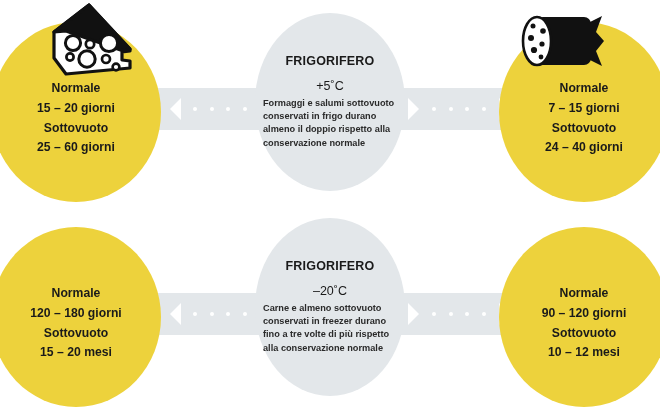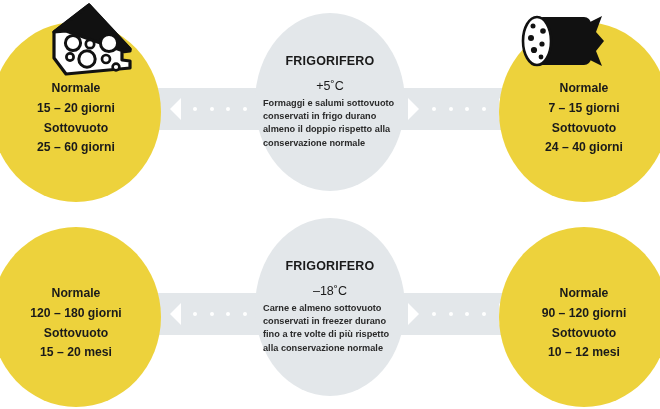--- a/index.html
+++ b/index.html
@@ -284,19 +284,19 @@
       <div class="product-text">
         <div>Normale</div>
         <div>90 – 120 giorni</div>
         <div>Sottovuoto</div>
         <div>10 – 12 mesi</div>
       </div>
     </div>
 
     <div class="center-node">
       <div class="center-title">FRIGORIFERO</div>
-      <div class="center-temp">–18˚C</div>
+      <div class="center-temp">–20˚C</div>
       <div class="center-desc">Carne e almeno sottovuoto conservati in freezer durano fino a tre volte di più rispetto alla conservazione normale</div>
     </div>
 
   </div>
 
 </div>
 
 </body></html>

